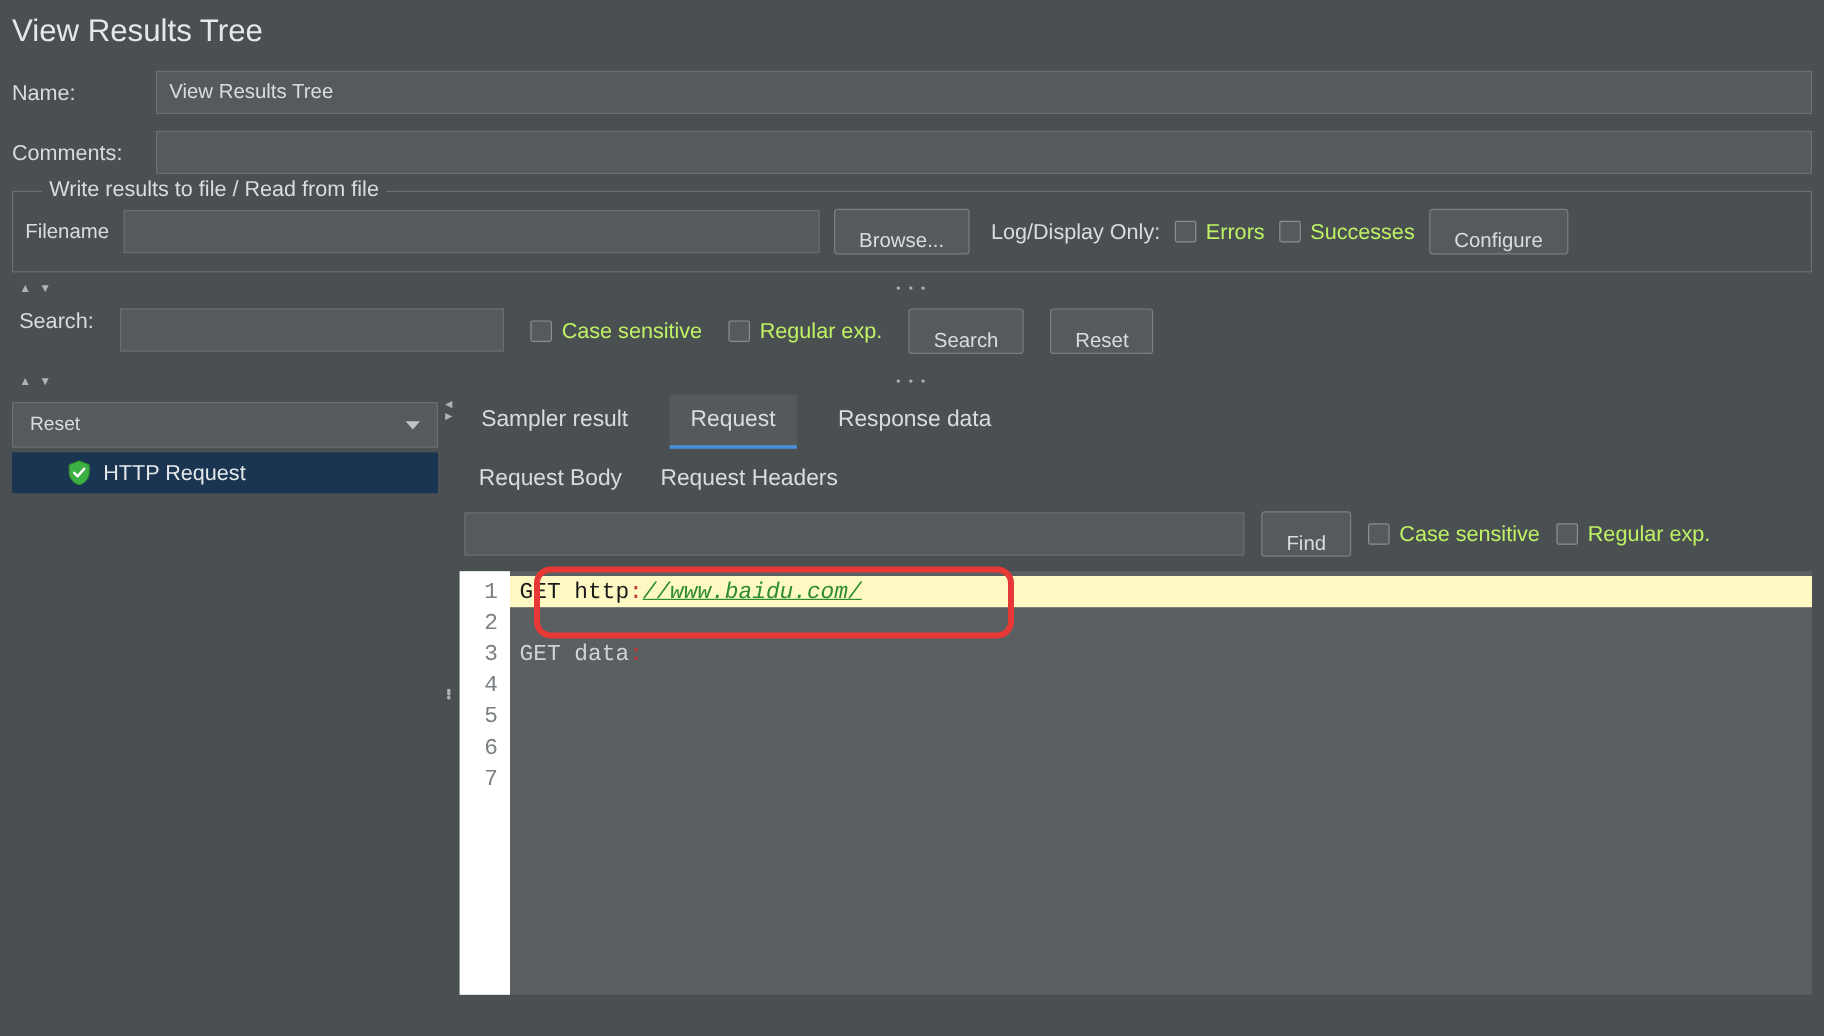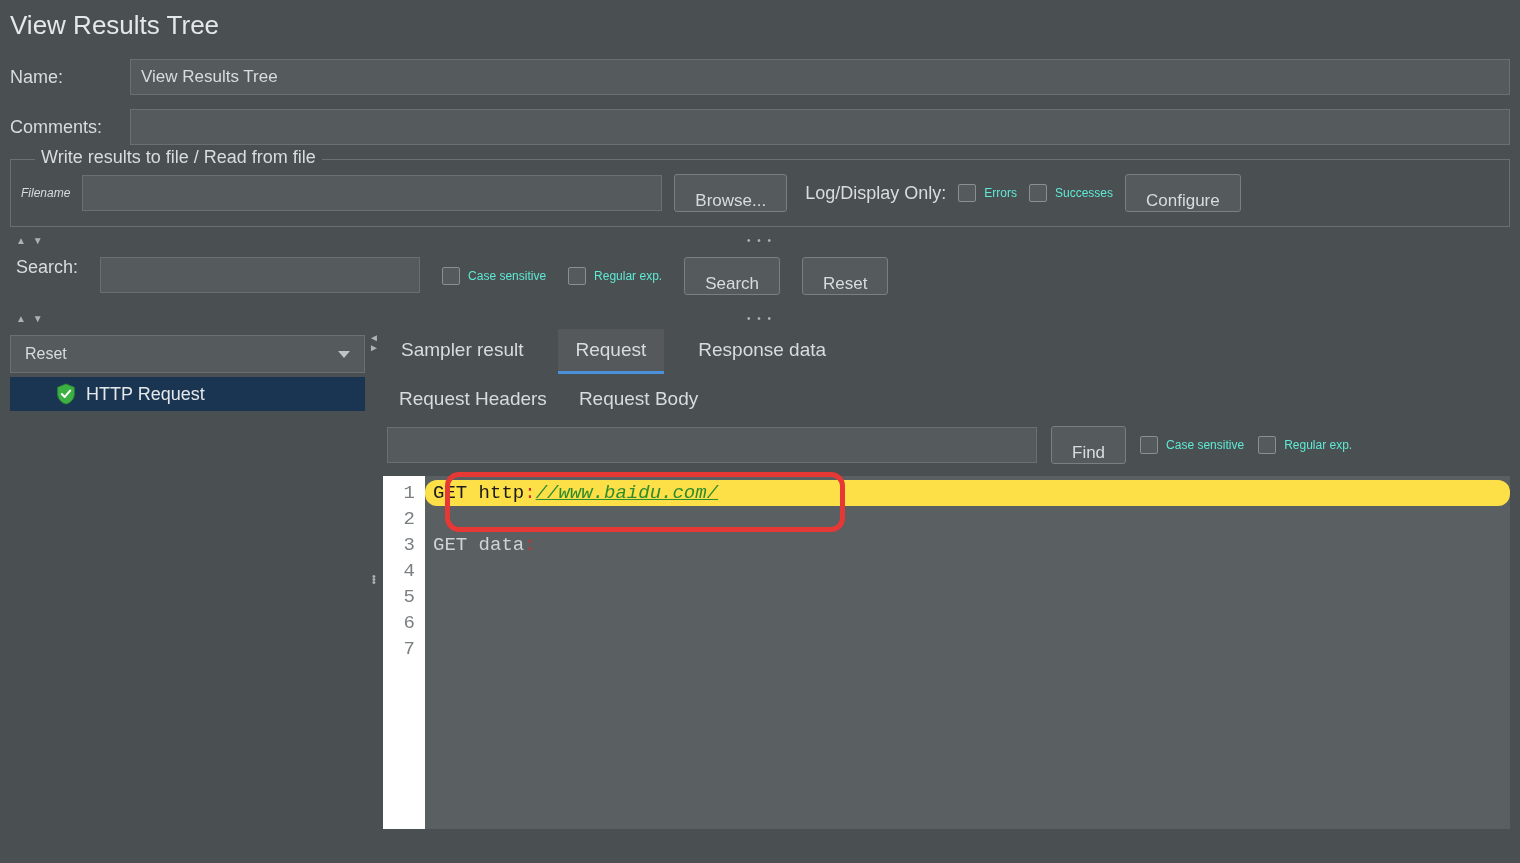--- a/index.html
+++ b/index.html
@@ -56,23 +56,22 @@
   padding: 0 6px;
   font-size: 18px;
   color: #d8dcdf;
 }
 .file-row {
   display: flex;
   align-items: center;
   gap: 12px;
 }
 .file-label {
-  font-size: 12px;
-  color: #d8dcdf;
-  font-style: italic;
+  font-size: 17px;
+  color: #d8dcdf;
 }
 .file-input {
   flex: 1;
   max-width: 580px;
   height: 36px;
   background: #555a5d;
   border: 1px solid #6a6f72;
   color: #d8dcdf;
   padding: 0 10px;
 }
@@ -93,22 +92,22 @@
 }
 .checkbox {
   width: 18px;
   height: 18px;
   border: 1px solid #8a8f92;
   background: #555a5d;
   cursor: pointer;
   border-radius: 2px;
 }
 .checkbox-label {
-  font-size: 12px;
-  color: #5eead4;
+  font-size: 18px;
+  color: #bef264;
 }
 .log-label {
   font-size: 18px;
   color: #d8dcdf;
   margin-left: 6px;
 }
 .splitter-row {
   display: flex;
   align-items: center;
   margin-top: 6px;
@@ -279,21 +278,21 @@
   font-size: 19px;
   line-height: 26px;
   padding: 4px 0;
   position: relative;
 }
 .code-line {
   padding: 0 8px;
   height: 26px;
   white-space: pre;
 }
-.line-highlight { background: #fde047; border-radius: 12px; }
+.line-highlight { background: #fef9c3; }
 .code-black { color: #1a1a1a; }
 .code-green { color: #2e8b2e; font-style: italic; text-decoration: underline; }
 .code-red { color: #c83232; }
 .code-gray { color: #cfd3d6; }
 .highlight-box {
   position: absolute;
   left: 20px;
   top: -4px;
   width: 400px;
   height: 60px;
@@ -384,22 +383,22 @@
       <div class="vsplitter-grip">•<br>•<br>•</div>
     </div>
 
     <div class="right-panel">
       <div class="tabs">
         <div class="tab">Sampler result</div>
         <div class="tab active">Request</div>
         <div class="tab">Response data</div>
       </div>
       <div class="subtabs">
+        <div class="subtab active">Request Body</div>
         <div class="subtab">Request Headers</div>
-        <div class="subtab active">Request Body</div>
       </div>
       <div class="find-row">
         <input class="find-input" value="" style="">
         <button class="btn">Find</button>
         <div class="checkbox-wrap">
           <div class="checkbox"></div>
           <span class="checkbox-label">Case sensitive</span>
         </div>
         <div class="checkbox-wrap">
           <div class="checkbox"></div>

